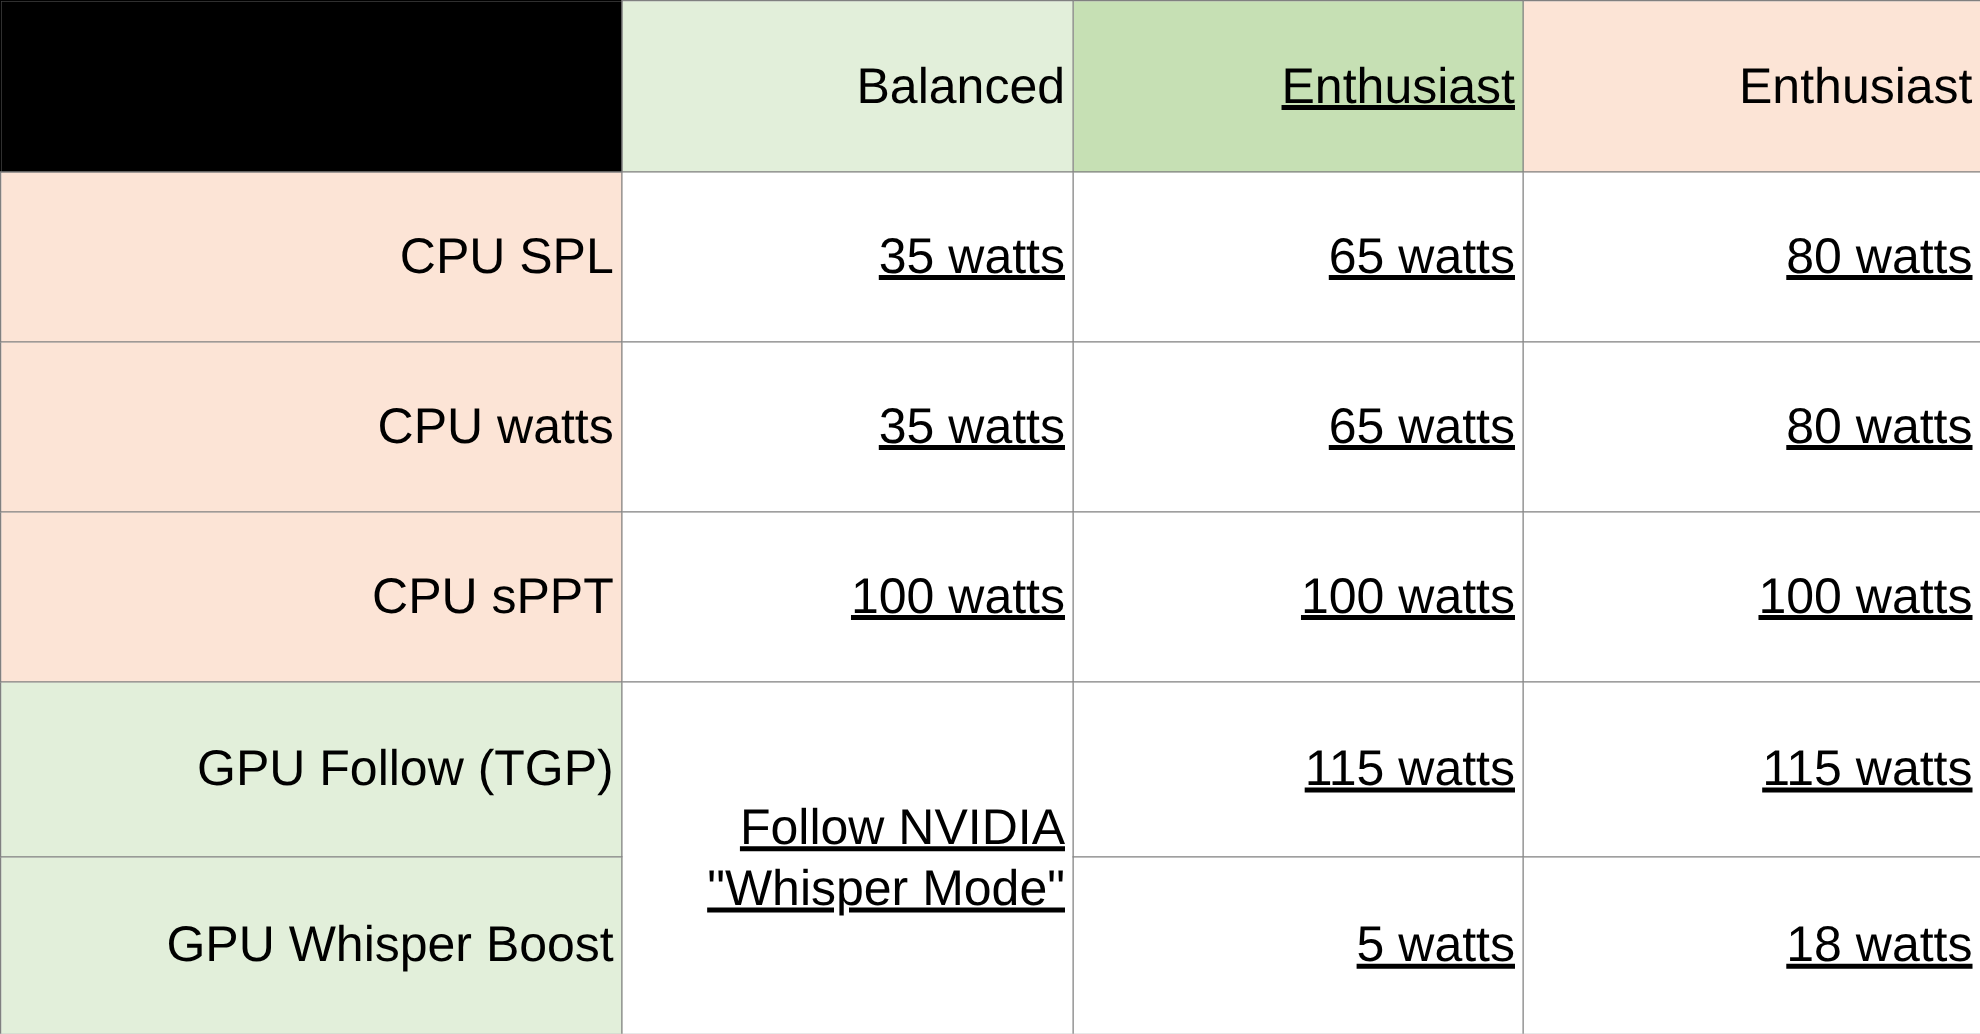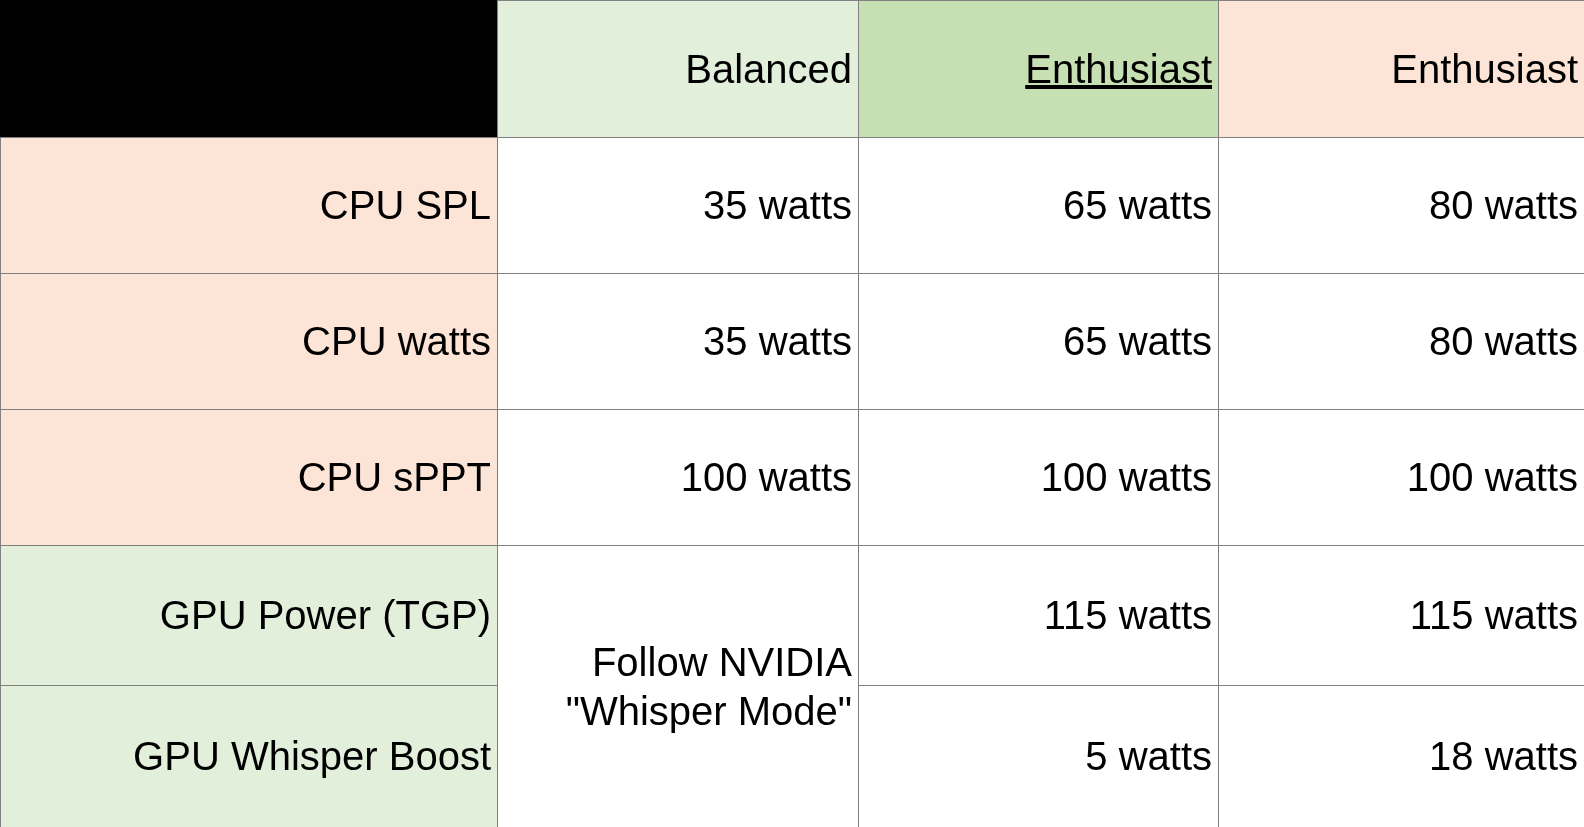--- a/index.html
+++ b/index.html
@@ -51,21 +51,21 @@
     border-top: 1px solid #000000 !important;
     border-left: 1px solid #000000 !important;
   }
   .head-cell {
     font-weight: 700;
     font-size: 43px;
   }
   .bg-green-light { background: #e2efda !important; }
   .bg-green-mid   { background: #c6e0b4 !important; text-decoration: underline; }
   .bg-peach       { background: #fce4d6 !important; }
-  .bg-white       { background: #ffffff !important; }
+  .bg-white       { background: #ffffff !important; text-decoration: underline; }
 
   .merged-note {
     font-size: 40px;
     line-height: 1.28;
     white-space: pre-line;
   }
 </style>
 </head>
 <body>
 
@@ -99,21 +99,21 @@
     </tr>
 
     <tr class="r-fppt">
       <td class="bg-peach">CPU sPPT</td>
       <td class="bg-white">100 watts</td>
       <td class="bg-white">100 watts</td>
       <td class="bg-white">100 watts</td>
     </tr>
 
     <tr class="r-tgp">
-      <td class="bg-green-light">GPU Power (TGP)</td>
+      <td class="bg-green-light">GPU Follow (TGP)</td>
       <td class="bg-white merged-note" rowspan="2">Follow NVIDIA
 "Whisper Mode"</td>
       <td class="bg-white">115 watts</td>
       <td class="bg-white">115 watts</td>
     </tr>
 
     <tr class="r-boost">
       <td class="bg-green-light">GPU Whisper Boost</td>
       <td class="bg-white">5 watts</td>
       <td class="bg-white">18 watts</td>

